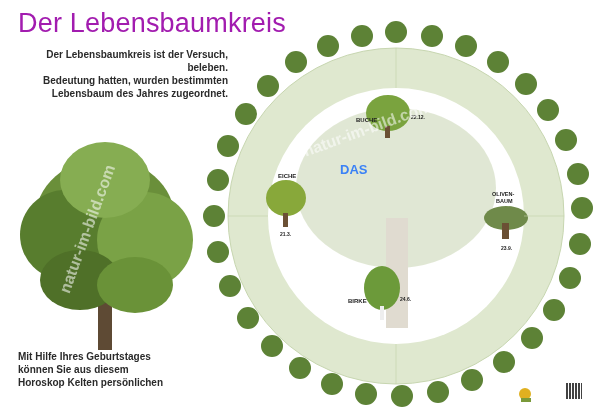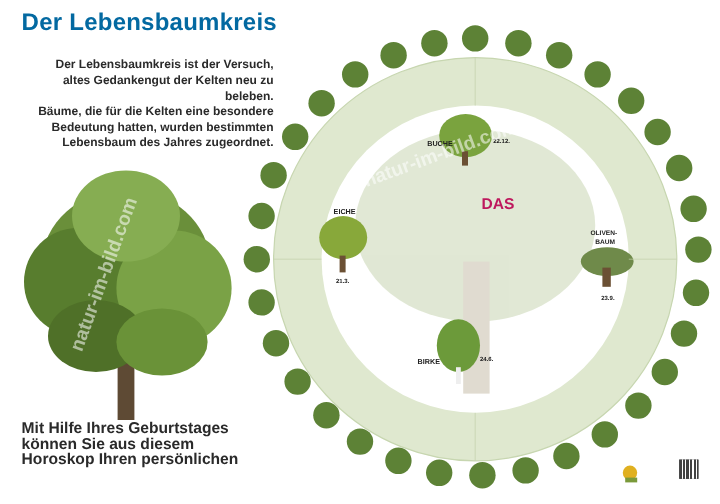--- a/index.html
+++ b/index.html
@@ -1,57 +1,55 @@
 <!DOCTYPE html>
 <html><head>
 <meta charset="utf-8">
 <style>
   html, body { margin:0; padding:0; }
   body { width:600px; height:420px; background:#ffffff; position:relative; overflow:hidden; font-family:"Liberation Sans", sans-serif; }
-  .title { position:absolute; left:18px; top:8px; font-size:20px; font-weight:bold; color:#0369a1; letter-spacing:0.2px; }
+  .title { position:absolute; left:18px; top:8px; font-size:27px; font-weight:normal; color:#a21caf; letter-spacing:0.2px; }
   .intro { position:absolute; left:18px; top:48px; width:210px; font-size:10px; line-height:13px; font-weight:bold; color:#2a2a2a;text-align:right; }
   .intro p { margin:0; }
-  .outro { position:absolute; left:18px; top:350px; width:190px; font-size:13px; line-height:13px; font-weight:bold; color:#2a2a2a; }
+  .outro { position:absolute; left:18px; top:350px; width:190px; font-size:10px; line-height:13px; font-weight:bold; color:#2a2a2a; }
   .outro p { margin:0; }
   .left-tree { position:absolute; left:10px; top:140px; width:210px; height:210px; }
   .wheel { position:absolute; left:196px; top:18px; width:400px; height:400px; }
-  .center-title { position:absolute; left:340px; top:160px; width:150px; text-align:center; font-size:13px; font-weight:bold; color:#be185d; line-height:20px; }
+  .center-title { position:absolute; left:340px; top:160px; width:150px; text-align:left; font-size:13px; font-weight:bold; color:#3b82f6; line-height:20px; }
   .watermark { position:absolute; color:rgba(255,255,255,0.55); font-size:16px; font-weight:bold; pointer-events:none; }
   .logo { position:absolute; left:517px; top:384px; width:60px; height:22px; }
   .qr { position:absolute; left:566px; top:383px; width:16px; height:16px; background:
      repeating-linear-gradient(90deg,#222 0 2px,#fff 2px 3px), #222; opacity:0.85; }
 </style>
 </head>
 <body>
 
 <div class="title">Der Lebensbaumkreis</div>
 
 <div class="intro">
   <p>Der Lebensbaumkreis ist der Versuch,</p>
-  <p>altes Gedankengut der Kelten neu zu</p>
   <p>beleben.</p>
-  <p>Bäume, die für die Kelten eine besondere</p>
   <p>Bedeutung hatten, wurden bestimmten</p>
   <p>Lebensbaum des Jahres zugeordnet.</p>
 </div>
 
 <svg class="left-tree" viewBox="0 0 210 210">
   <rect x="88" y="120" width="14" height="90" fill="#5e4a34"></rect>
   <ellipse cx="95" cy="80" rx="70" ry="62" fill="#6a8f3a"></ellipse>
   <ellipse cx="55" cy="95" rx="45" ry="45" fill="#587d2e"></ellipse>
   <ellipse cx="135" cy="100" rx="48" ry="48" fill="#7aa246"></ellipse>
   <ellipse cx="95" cy="40" rx="45" ry="38" fill="#86ad52"></ellipse>
   <ellipse cx="70" cy="140" rx="40" ry="30" fill="#4f7028"></ellipse>
   <ellipse cx="125" cy="145" rx="38" ry="28" fill="#6a9238"></ellipse>
 </svg>
 
 <div class="outro">
   <p>Mit Hilfe Ihres Geburtstages</p>
   <p>können Sie aus diesem</p>
-  <p>Horoskop Ihren persönlichen</p>
+  <p>Horoskop Kelten persönlichen</p>
 </div>
 
 <svg class="wheel" viewBox="0 0 400 400">
 
   <g>
     <g fill="#5d8236">
       <circle cx="200" cy="14" r="11"></circle>
         <circle cx="236" cy="18" r="11"></circle>
         <circle cx="270" cy="28" r="11"></circle>
       <circle cx="302" cy="44" r="11"></circle>

